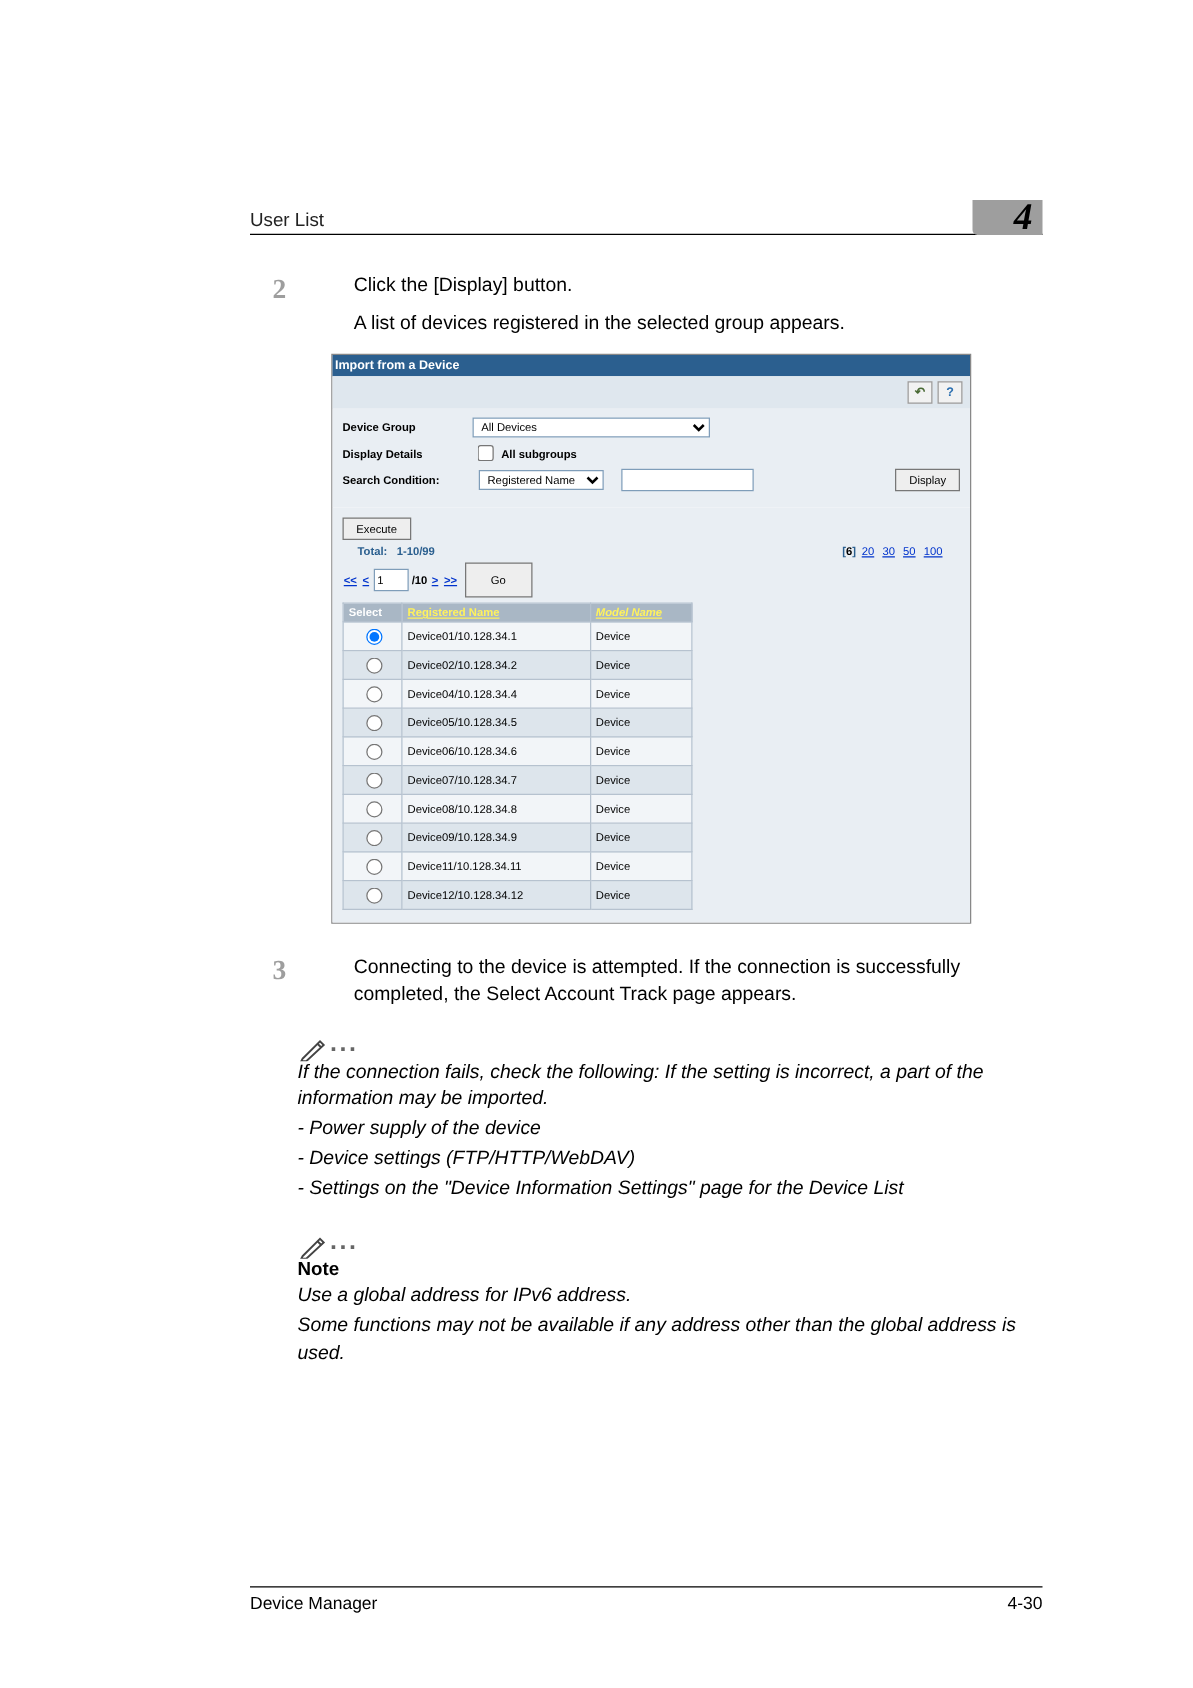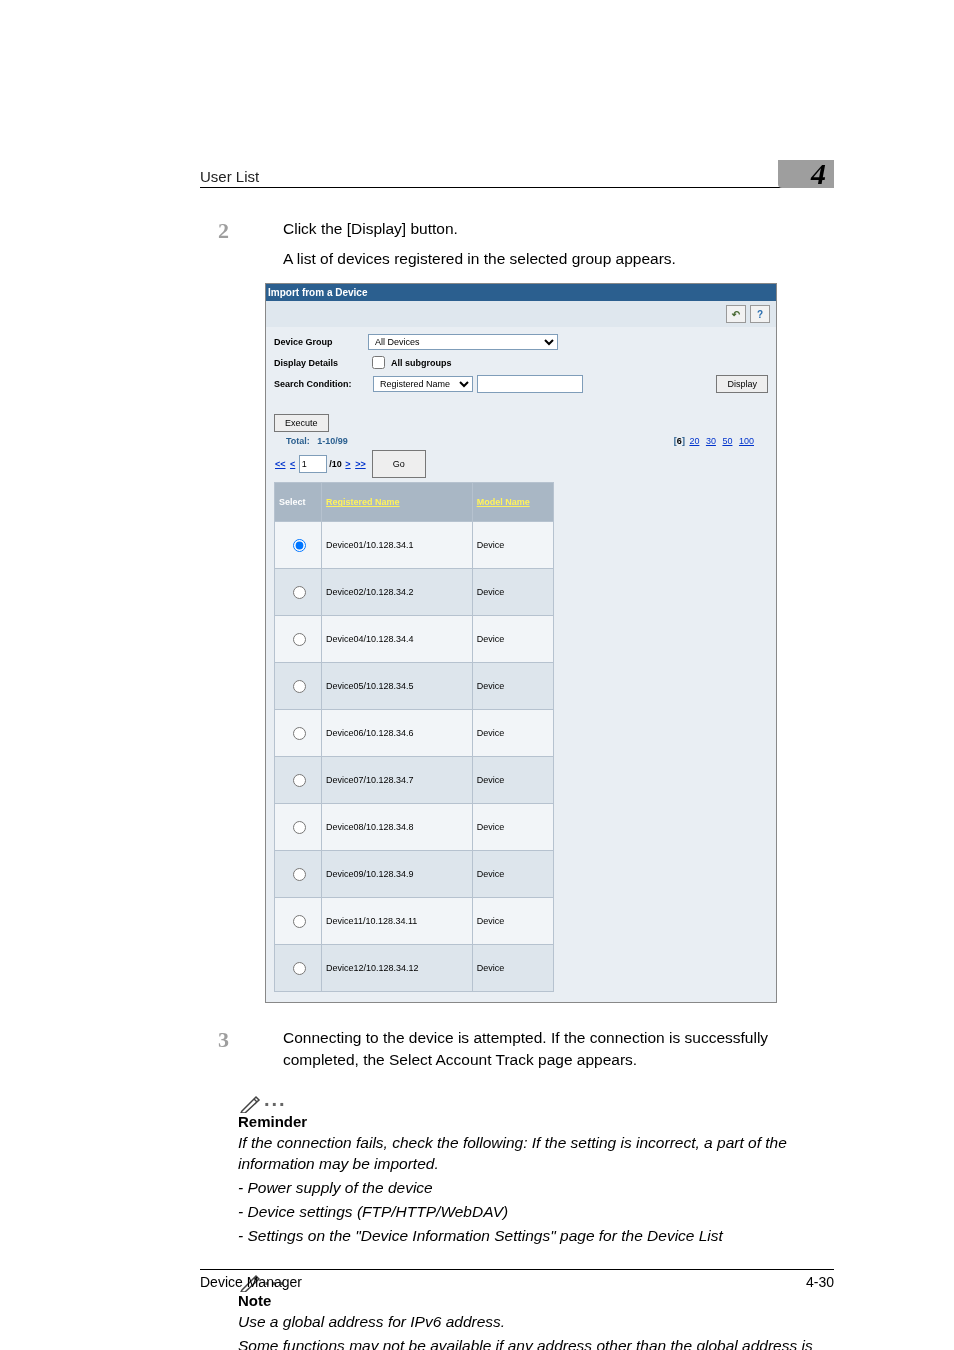--- a/index.html
+++ b/index.html
@@ -100,21 +100,21 @@
     font-size:10px; font-weight:bold;
     color:#4a6a35;
   }
   .ss-form {
     background:#e9eef3;
     padding:4px 8px 10px 8px;
   }
   .ss-form-row {
     display:flex;
     align-items:center;
-    gap:4px;
+    gap:14px;
     margin:3px 0;
     font-weight:bold;
     font-size:9px;
   }
   .ss-label { width:90px; font-weight:bold; }
   .ss-select {
     border:1px solid #7f9db9;
     background:#fff;
     height:16px;
     font-size:9px;
@@ -147,21 +147,21 @@
     justify-content:space-between;
   }
   .ss-pager a { color:#0033cc; text-decoration:underline; font-weight:bold; margin:0 1px;}
   .ss-table {
     border-collapse:collapse;
     width:280px;
     margin-top:4px;
   }
   .ss-table th, .ss-table td {
     border:1px solid #b6c2cf;
-    padding:14px 4px;
+    padding:2px 4px;
     text-align:left;
     font-size:9px;
   }
   .ss-table th {
     background:#a9b7c5;
     color:#fff;
   }
   .ss-table th a.sortlink { color:#fff25c; text-decoration:underline; }
   .ss-table tr:nth-child(even) td { background:#dde5ec; }
   .ss-table tr:nth-child(odd) td { background:#f2f5f8; }
@@ -280,21 +280,21 @@
           <a href="#">&gt;</a>
           <a href="#">&gt;&gt;</a>
           &nbsp;<button class="ss-btn" style="height:28px; padding:0 20px;">Go</button>
         </div>
 
         <table class="ss-table" id="device-table">
           <thead>
             <tr>
               <th style="width:40px;">Select</th>
               <th style="width:150px;"><a class="sortlink" href="#">Registered Name</a></th>
-              <th style="width:80px;"><a class="sortlink" href="#">Model Name</a></th>
+              <th style="width:80px;font-style:italic;"><a class="sortlink" href="#">Model Name</a></th>
             </tr>
           </thead>
           <tbody id="device-tbody">
               <tr>
                 <td class="radio-cell"><input type="radio" name="dev" checked="" style=""></td>
                 <td>Device01/10.128.34.1</td>
                 <td>Device</td>
               </tr>
               <tr>
                 <td class="radio-cell"><input type="radio" name="dev" style=""></td>
@@ -356,21 +356,20 @@
     <div class="note-block">
       <div class="note-icon">
         <svg width="24" height="22" viewBox="0 0 24 22">
           <g fill="none" stroke="#444" stroke-width="1.5">
             <path d="M4 20 L18 6 L21 9 L7 22 L3 22 Z"></path>
             <path d="M16 8 L19 11"></path>
           </g>
         </svg>
         <span style="letter-spacing:2px;">...</span>
       </div>
-      <div class="note-heading">Reminder</div>
       <div class="note-body">
         <p>If the connection fails, check the following: If the setting is incorrect, a part of the information may be imported.</p>
         <p>- Power supply of the device</p>
         <p>- Device settings (FTP/HTTP/WebDAV)</p>
         <p>- Settings on the "Device Information Settings" page for the Device List</p>
       </div>
     </div>
 
     <div class="note-block">
       <div class="note-icon">

